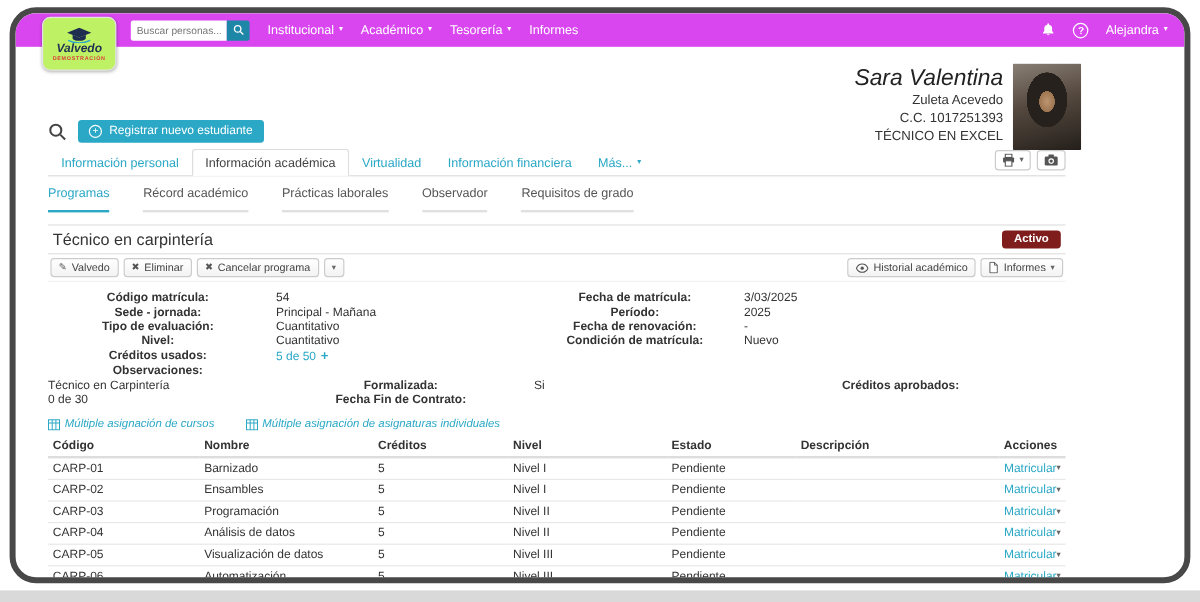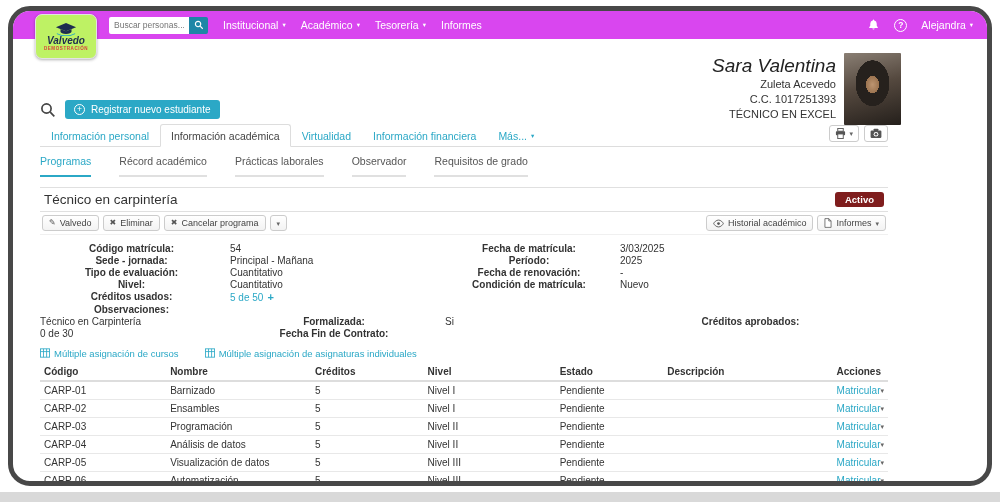--- a/index.html
+++ b/index.html
@@ -116,21 +116,21 @@
     display:grid; grid-template-columns:190px 215px 175px 1fr;
     margin-top:8px; font-size:10px; line-height:12px;
   }
   .dl { font-weight:bold; color:#333; text-align:center; padding-right:7px; }
   .dv { color:#333; }
   .link { color:#2BA8C6; text-decoration:none; cursor:pointer; }
   .plus-sign { color:#2BA8C6; font-weight:bold; font-size:11px; margin-left:4px; cursor:pointer; }
 
   
   .multi-links { display:flex; gap:26px; margin-top:8px; }
-  .mlink { color:#2BA8C6; font-size:9.5px; display:flex; align-items:flex-start; gap:4px; cursor:pointer; }
+  .mlink { color:#2BA8C6; font-size:9.5px; display:flex; align-items:center; gap:4px; cursor:pointer;font-style:italic; }
 
   
   table.courses { width:100%; border-collapse:collapse; margin-top:4px; font-size:10px; }
   table.courses th {
     text-align:left; border-bottom:2px solid #ddd; padding:3px 4px; color:#333; font-size:10px;
   }
   table.courses td { border-bottom:1px solid #e8e8e8; padding:3px 4px; color:#333; }
   .action-cell-inner { display:flex; align-items:center; justify-content:flex-end; }
   svg { display:block; }
 </style>

